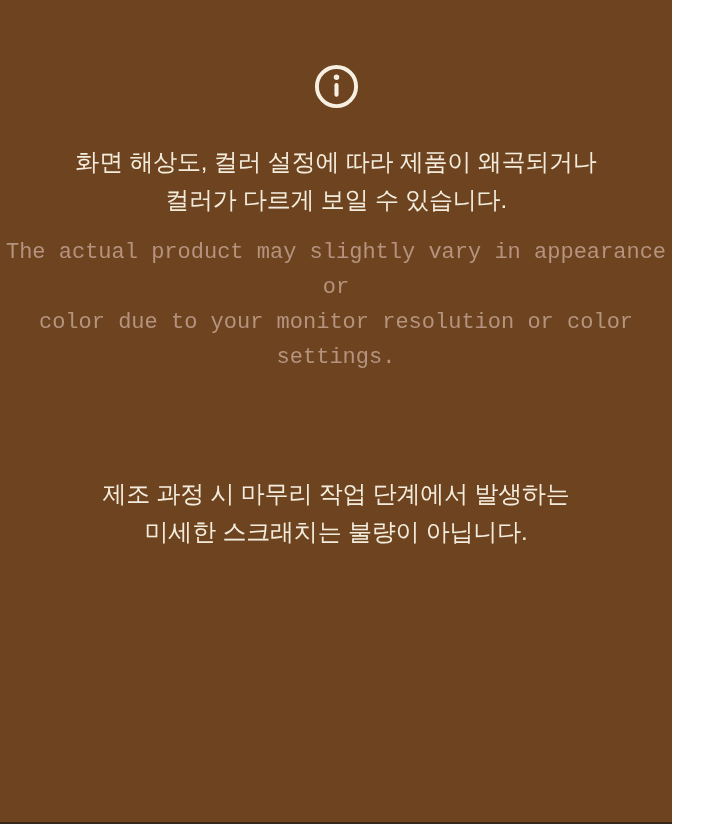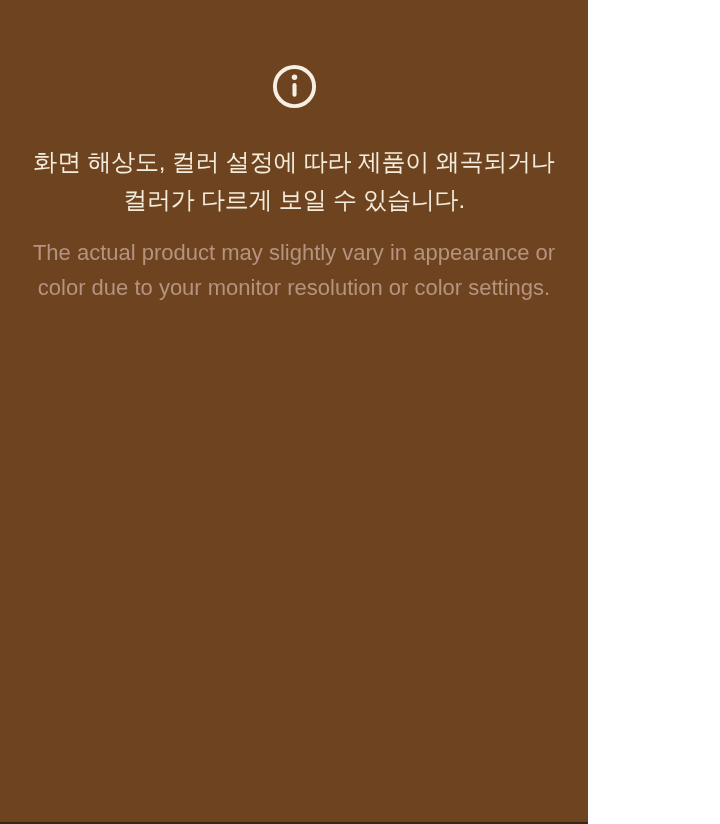--- a/index.html
+++ b/index.html
@@ -11,21 +11,21 @@
   }
   * { margin: 0; padding: 0; box-sizing: border-box; }
   html, body {
     width: 720px;
     height: 824px;
     overflow: hidden;
     font-family: "Liberation Sans", "DejaVu Sans", sans-serif;
   }
   .page {
     position: relative;
-    width: 588px;
+    width: 672px;
     height: 824px;
     background: var(--background);
     display: flex;
     flex-direction: column;
     align-items: center;
   }
   .info-icon {
     margin-top: 63px;
     width: 47px;
     height: 47px;
@@ -43,20 +43,21 @@
     white-space: pre-line;
     letter-spacing: -0.2px;
   }
   .en {
     margin-top: 16px;
     font-size: 22px;
     line-height: 35px;
     font-weight: 400;
     color: var(--english-text);
     white-space: pre-line;
+    font-family: Liberation Mono, monospace;
   }
   .bottom-divider {
     position: absolute;
     left: 0;
     bottom: 0;
     width: 100%;
     height: 2px;
     background: var(--bottom-divider);
   }
 </style>
@@ -77,17 +78,19 @@
     <p class="ko">화면 해상도, 컬러 설정에 따라 제품이 왜곡되거나
 컬러가 다르게 보일 수 있습니다.</p>
     <p class="en">The actual product may slightly vary in appearance or
 color due to your monitor resolution or color settings.</p>
   </section>
 
   <section class="notice-section">
   </section>
 
   <section class="notice-section">
+    <p class="ko">제조 과정 시 마무리 작업 단계에서 발생하는
+미세한 스크래치는 불량이 아닙니다.</p>
   </section>
 
   <div class="bottom-divider"></div>
 
 </div>
 
 </body></html>

